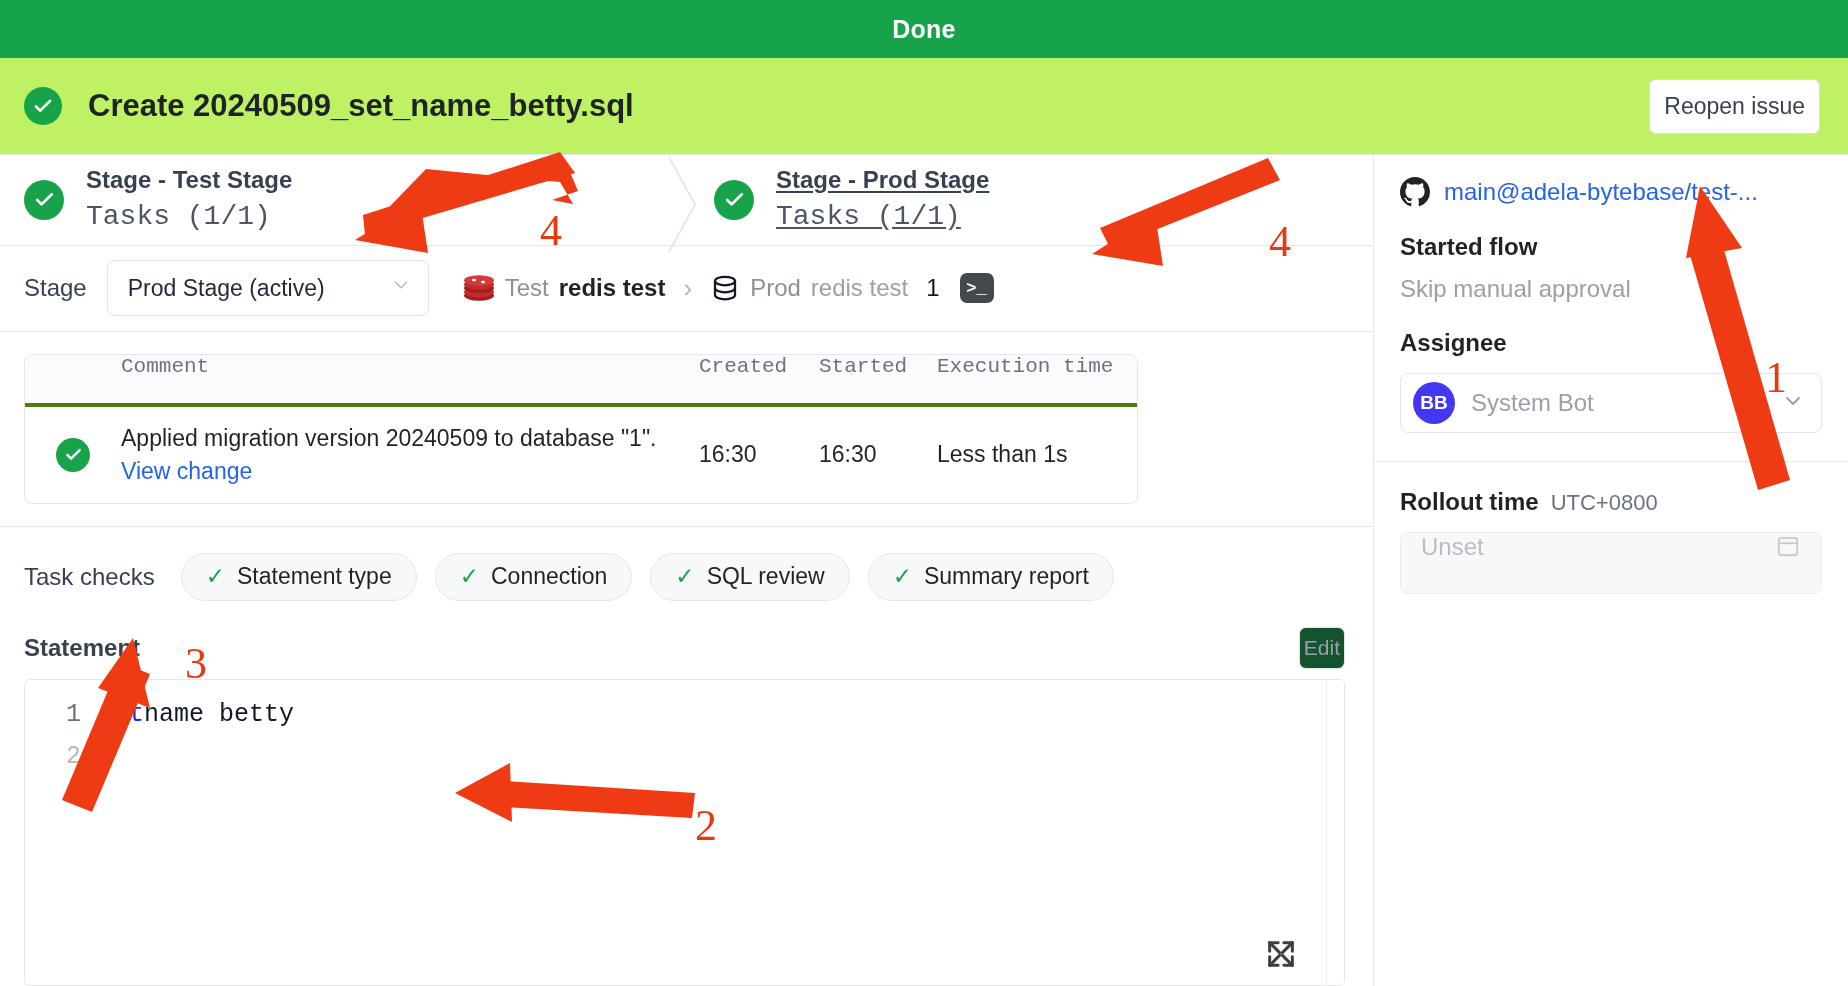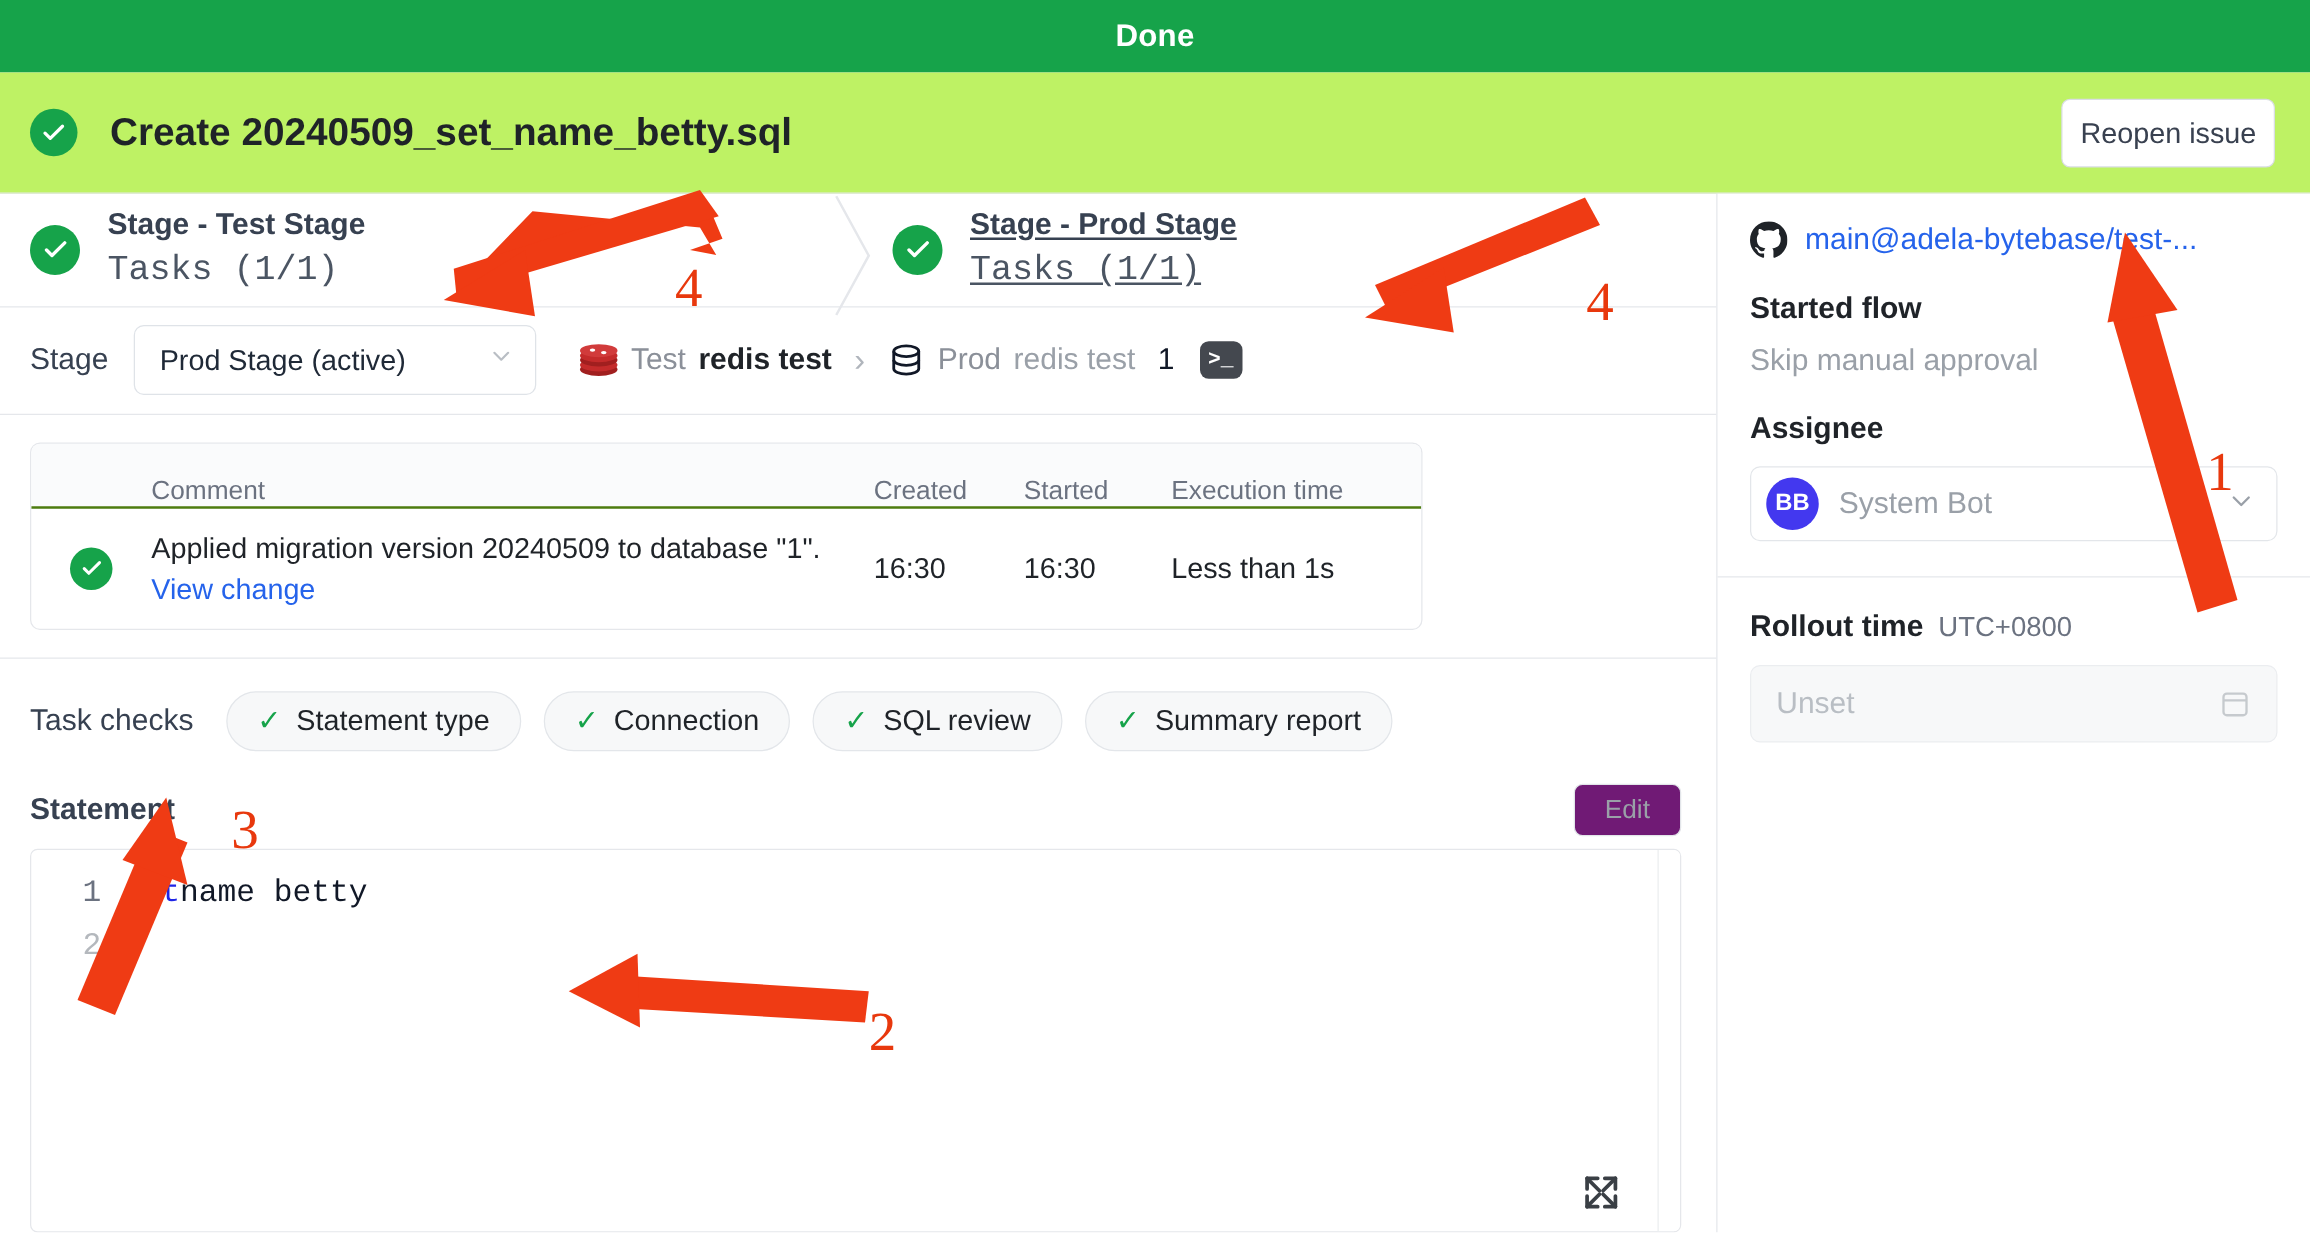--- a/index.html
+++ b/index.html
@@ -128,25 +128,25 @@
   .db-icon { width: 30px; height: 30px; flex: none; }
 
   
   .table-wrap { padding: 22px 28px 0 24px; }
   .task-table {
     border: 1px solid #e5e7eb; border-radius: 8px;
     overflow: hidden; background: #fff;
     width: 1114px;
   }
   .tt-head {
-    display: flex; align-items: flex-end;
+    display: flex; align-items: flex-start;
     background: #fafbfc;
-    border-bottom: 2px solid #4d7c0f;
+    border-bottom: 4px solid #4d7c0f;
     height: 52px;
-    font-size: 21px; color: #6b7280;
+    font-size: 21px; color: #6b7280; font-family: Liberation Mono, monospace;
   }
   .tt-row {
     display: flex; align-items: center;
     min-height: 96px;
     font-size: 23px; color: #1f2328;
   }
   .col-status { width: 96px; flex: none; display:flex; justify-content:center; }
   .col-comment { flex: 1 1 auto; padding-right: 12px; }
   .col-created { width: 120px; flex: none; }
   .col-started { width: 118px; flex: none; }
@@ -178,22 +178,22 @@
   }
   .chip .tick { color: #16a34a; font-size: 23px; line-height: 1; }
 
   
   .stmt-header {
     display: flex; align-items: center;
     padding: 4px 28px 10px 24px;
   }
   .stmt-title { font-size: 24px; color: #374151; font-weight: 600; }
   .edit-btn {
-    border: 1px solid #e2e5e9; border-radius: 7px; background: #701a75;
-    color: #9aa0a8; font-size: 21px; padding: 8px 24px;
+    border: 1px solid #e2e5e9; border-radius: 7px; background: #14532d;
+    color: #9aa0a8; font-size: 21px; padding: 8px 4px;
     font-family: inherit; cursor: pointer;
   }
   .editor {
     margin: 0 28px 0 24px;
     border: 1px solid #e5e7eb; border-radius: 6px;
     height: 336px; background: #fff;
     position: relative; overflow: hidden;
   }
   .code-line {
     display: flex; align-items: baseline;
@@ -241,21 +241,21 @@
     font-size: 19px; font-weight: 700; flex: none;
   }
   .assignee-name { flex: 1 1 auto; font-size: 24px; color: #9aa0a8; }
   .side-divider { border-top: 1px solid #e5e7eb; margin: 28px -26px 0 -26px; }
   .rollout-head { margin-top: 26px; display: flex; align-items: baseline; gap: 12px; }
   .rollout-title { font-size: 24px; font-weight: 700; color: #1f2328; }
   .rollout-tz { font-size: 22px; color: #6b7280; }
   .rollout-box {
     margin-top: 16px; height: 62px;
     border: 1px solid #ebedf0; border-radius: 8px; background: #f7f8f9;
-    display: flex; align-items: center; padding: 0 20px;
+    display: flex; align-items: flex-start; padding: 0 20px;
     cursor: pointer;
   }
   .rollout-placeholder { flex: 1 1 auto; font-size: 24px; color: #b9bec4; }
   .cal-icon { width: 26px; height: 26px; color: #b9bec4; }
 
   
   .anno { position: absolute; top: 0; left: 0; width: 1848px; height: 986px; pointer-events: none; }
   .anno-num {
     position: absolute; color: #e8380d;
     font-size: 44px; font-weight: 400;

